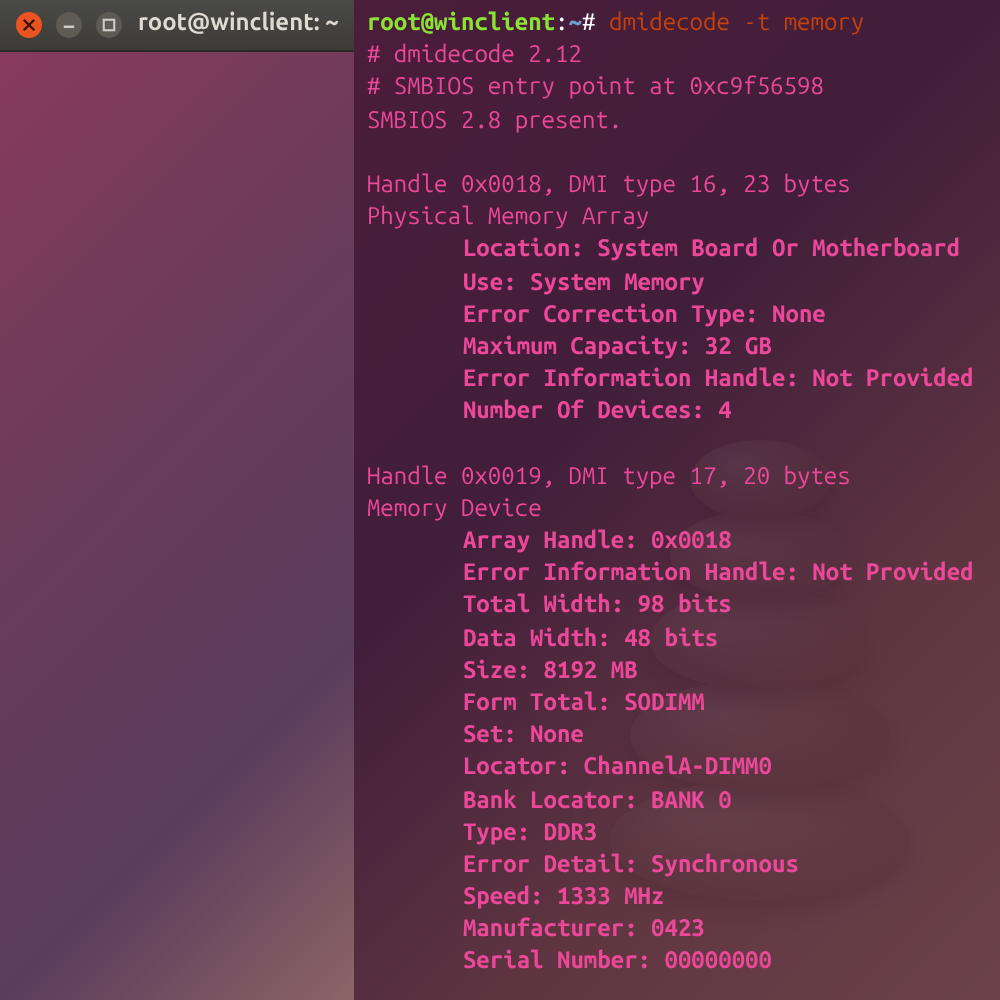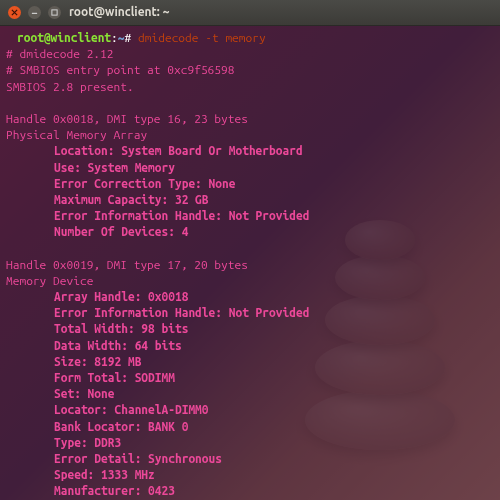--- a/index.html
+++ b/index.html
@@ -24,21 +24,20 @@
   .stone {
     position: absolute;
     border-radius: 50%;
     background: radial-gradient(ellipse at 35% 30%, #d8c8c0 0%, #a08078 50%, #604540 100%);
     box-shadow: 0 6px 12px rgba(0,0,0,0.4);
   }
   .window {
     position: absolute;
     top: 0; left: 0; right: 0; bottom: 0;
     display: flex;
-    flex-direction: column;
   }
   .titlebar {
     height: 26px;
     background: linear-gradient(#4a4a46, #3c3b37);
     display: flex;
     align-items: center;
     padding: 0 8px;
     gap: 8px;
     border-bottom: 1px solid #2a2926;
   }
@@ -57,21 +56,21 @@
     font-weight: 600;
   }
   .term {
     flex: 1;
     padding: 4px 6px;
     color: #ffffff;
     background: rgba(48, 10, 36, 0.6);
     overflow: hidden;
     white-space: pre;
   }
-  .prompt-user { color: #8ae234; font-weight: bold; margin-left: 11px; }
+  .prompt-user { color: #8ae234; font-weight: bold; }
   .prompt-path { color: #729fcf; font-weight: bold; }
   .prompt-sep  { color: #ffffff; }
   .cmd { color: #c2410c; }
   .out { color: #ec4899; }
   .ind1 { padding-left: 48px; display: inline-block; font-weight: bold; }
 </style>
 </head>
 <body>
 
 <div class="bg-deco">
@@ -117,21 +116,21 @@
 <span class="out ind1">Error Correction Type: None</span>
 <span class="out ind1">Maximum Capacity: 32 GB</span>
 <span class="out ind1">Error Information Handle: Not Provided</span>
 <span class="out ind1">Number Of Devices: 4</span>
 
 <span class="out">Handle 0x0019, DMI type 17, 20 bytes</span>
 <span class="out">Memory Device</span>
 <span class="out ind1">Array Handle: 0x0018</span>
 <span class="out ind1">Error Information Handle: Not Provided</span>
 <span class="out ind1">Total Width: 98 bits</span>
-<span class="out ind1">Data Width: 64 bits</span>
+<span class="out ind1">Data Width: 48 bits</span>
 <span class="out ind1">Size: 8192 MB</span>
 <span class="out ind1">Form Total: SODIMM</span>
 <span class="out ind1">Set: None</span>
 <span class="out ind1">Locator: ChannelA-DIMM0</span>
 <span class="out ind1">Bank Locator: BANK 0</span>
 <span class="out ind1">Type: DDR3</span>
 <span class="out ind1">Error Detail: Synchronous</span>
 <span class="out ind1">Speed: 1333 MHz</span>
 <span class="out ind1">Manufacturer: 0423</span>
 <span class="out ind1">Serial Number: 00000000</span>

